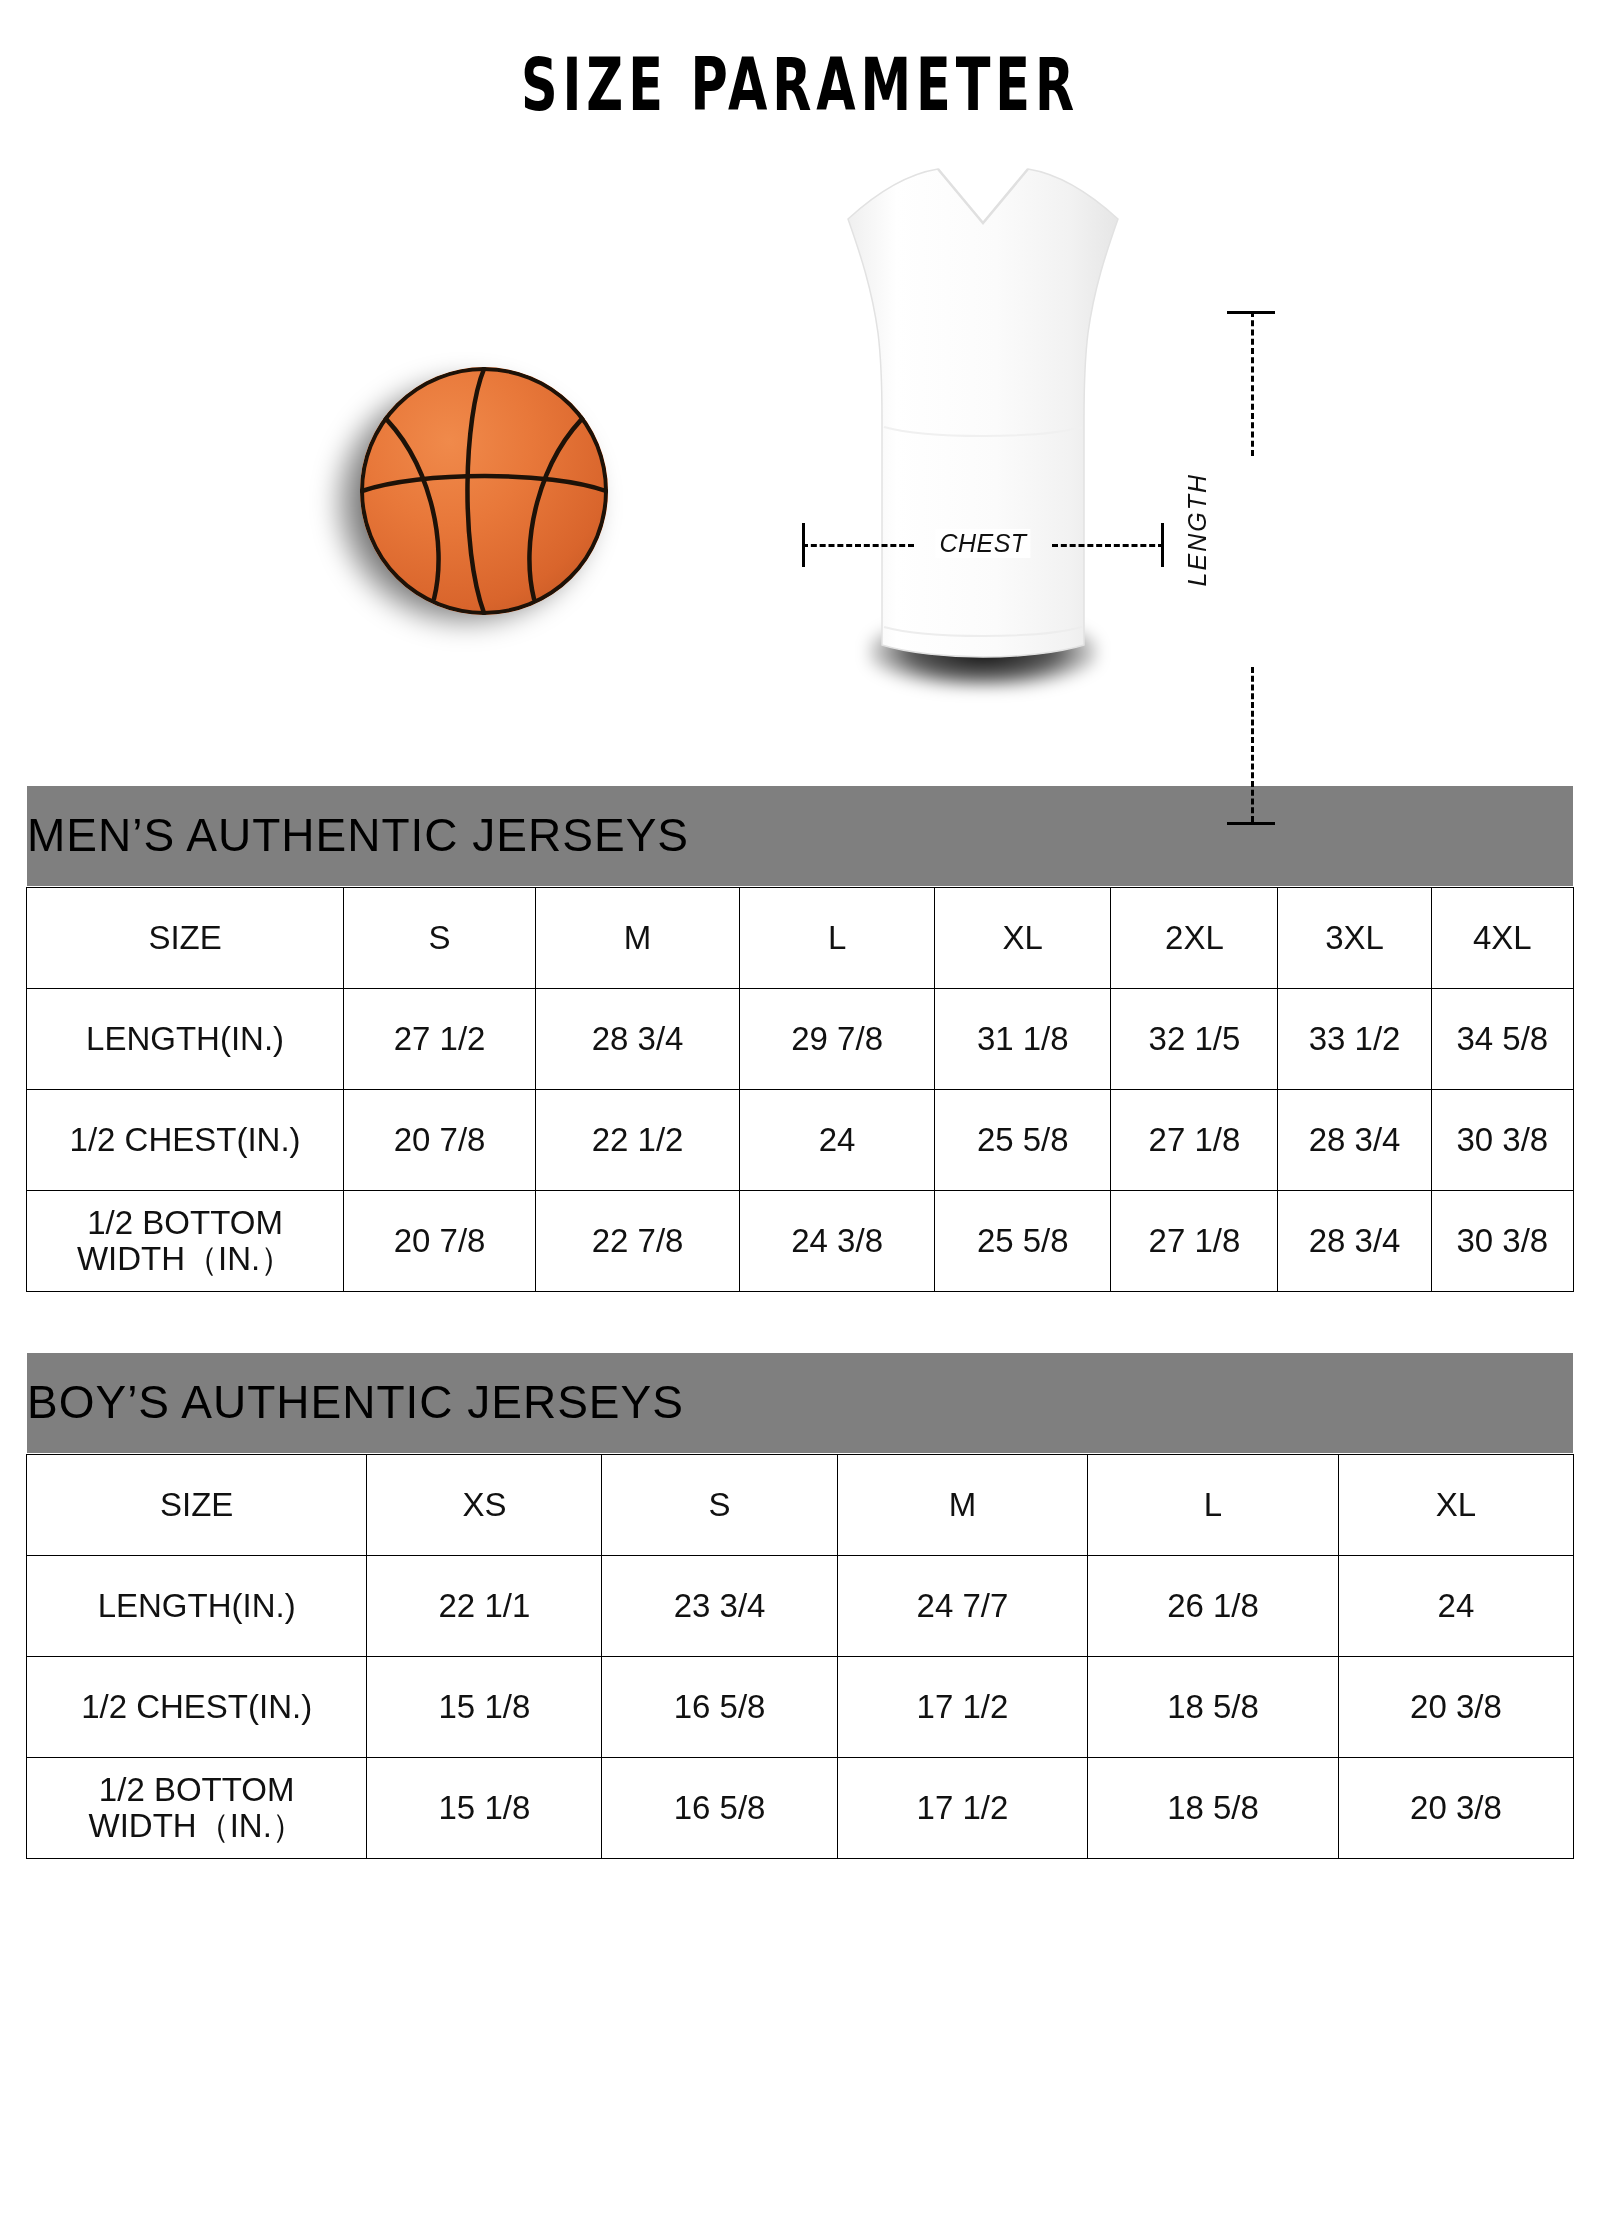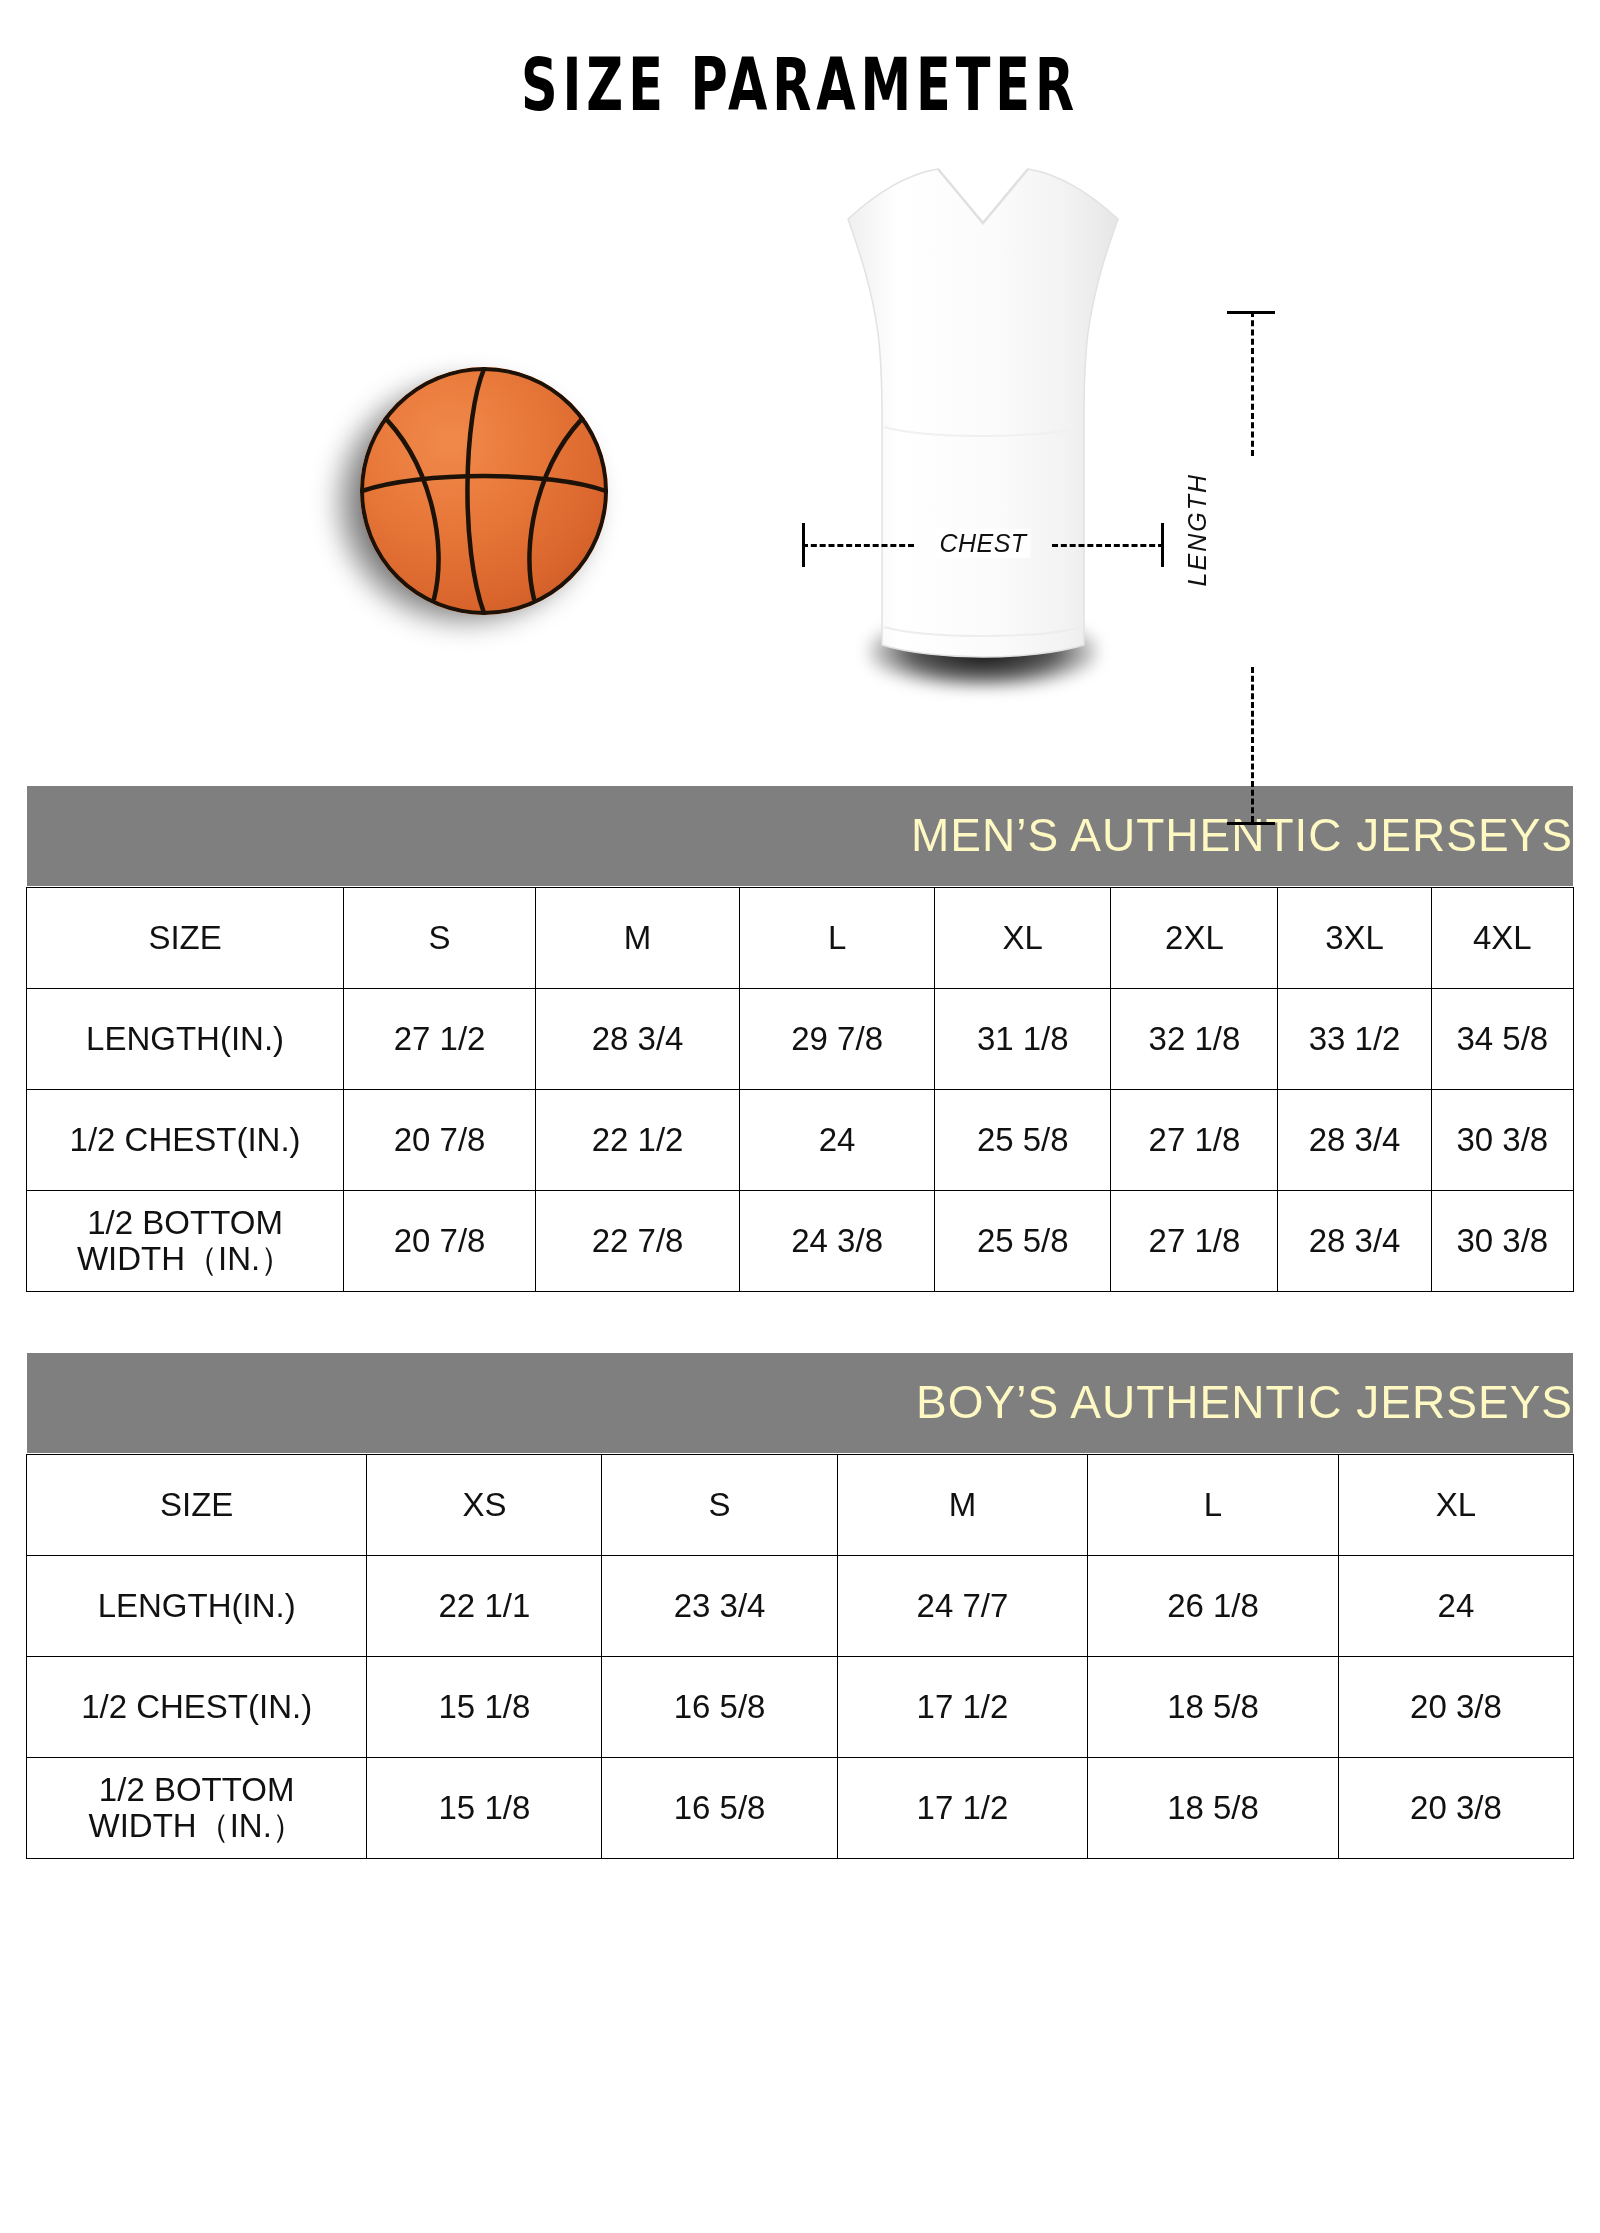--- a/index.html
+++ b/index.html
@@ -157,22 +157,22 @@
     letter-spacing: 2px;
     writing-mode: vertical-rl;
     transform: rotate(180deg);
     font-family: "Liberation Sans", sans-serif;
   }
 
   
   .table-block { margin-top: 8px; }
   .tbl-header {
     background: #7f7f7f;
-    color: #fef9c3;
-    text-align: right;
+    color: #000000;
+    text-align: left;
     font-size: 46px;
     letter-spacing: 1px;
     padding: 22px 0 24px 0;
     border: 1px solid #ffffff;
   }
   table.size-table {
     width: 100%;
     border-collapse: collapse;
     table-layout: fixed;
   }
@@ -286,21 +286,21 @@
           <td>2XL</td>
           <td>3XL</td>
           <td>4XL</td>
         </tr>
         <tr>
           <td class="rowhead">LENGTH(IN.)</td>
           <td>27  1/2</td>
           <td>28  3/4</td>
           <td>29  7/8</td>
           <td>31  1/8</td>
-          <td>32  1/8</td>
+          <td>32  1/5</td>
           <td>33  1/2</td>
           <td>34  5/8</td>
         </tr>
         <tr>
           <td class="rowhead">1/2 CHEST(IN.)</td>
           <td>20  7/8</td>
           <td>22  1/2</td>
           <td>24</td>
           <td>25  5/8</td>
           <td>27  1/8</td>

